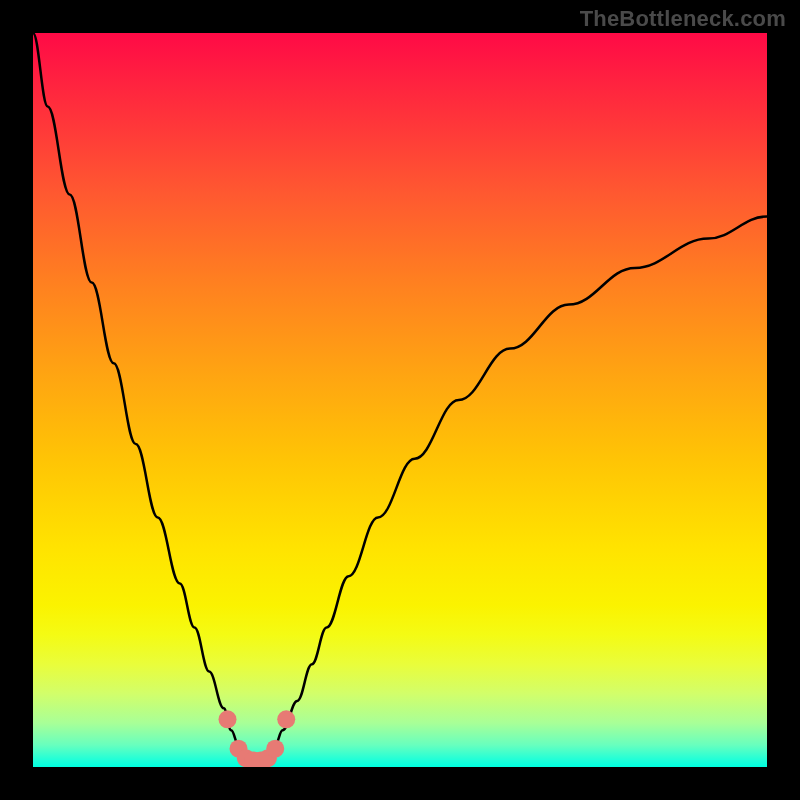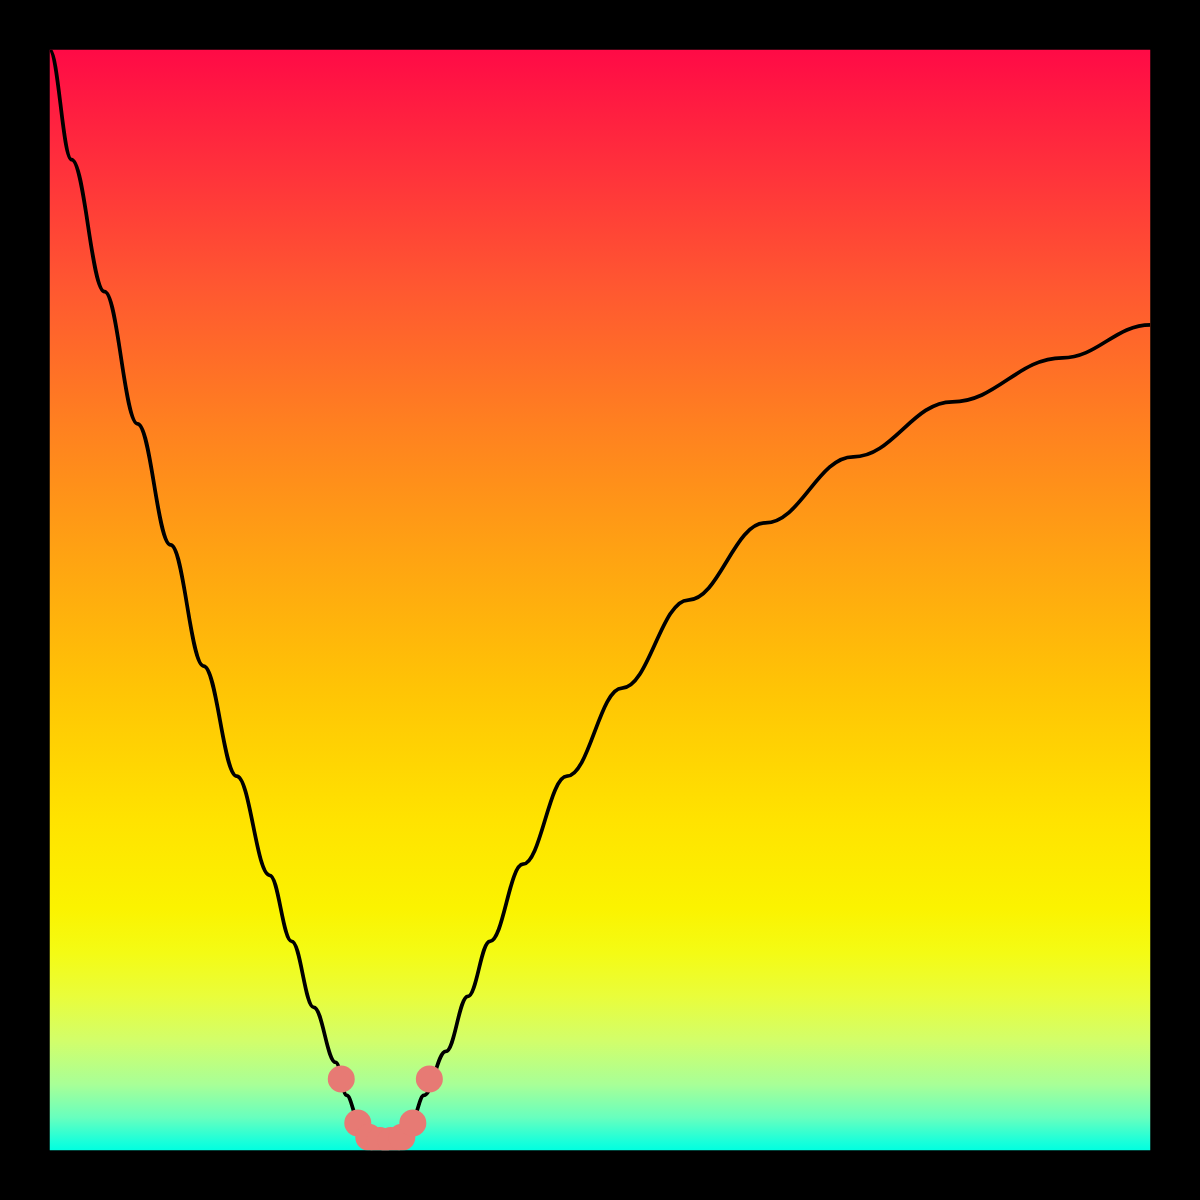--- a/index.html
+++ b/index.html
@@ -71,13 +71,14 @@
         <circle cx="194.51" cy="686.29" r="9" fill="#e77a74"></circle>
         <circle cx="205.52" cy="715.65" r="9" fill="#e77a74"></circle>
         <circle cx="212.86" cy="725.19" r="9" fill="#e77a74"></circle>
         <circle cx="220.20" cy="727.39" r="9" fill="#e77a74"></circle>
         <circle cx="227.54" cy="727.39" r="9" fill="#e77a74"></circle>
         <circle cx="234.88" cy="725.19" r="9" fill="#e77a74"></circle>
         <circle cx="242.22" cy="715.65" r="9" fill="#e77a74"></circle>
         <circle cx="253.23" cy="686.29" r="9" fill="#e77a74"></circle>
       </svg>
   </div>
+  <div class="watermark">TheBottleneck.com</div>
 </div>
 
 </body></html>

